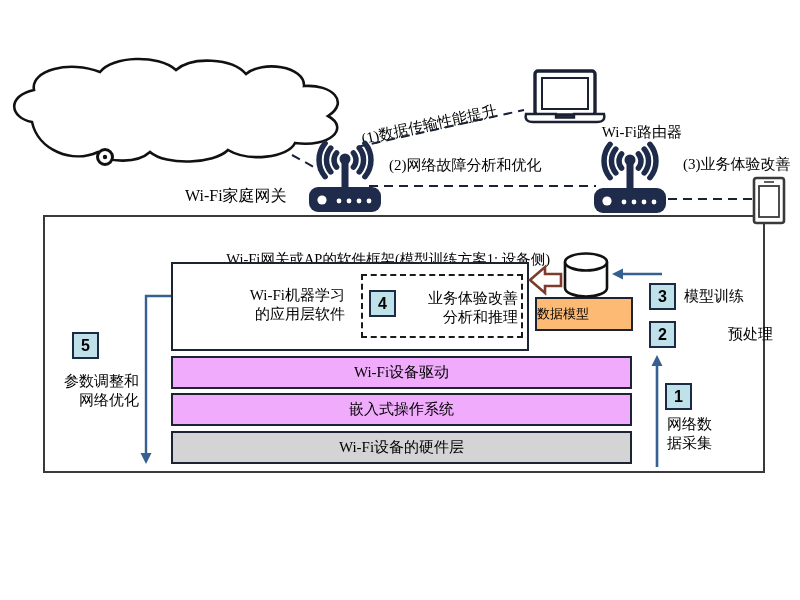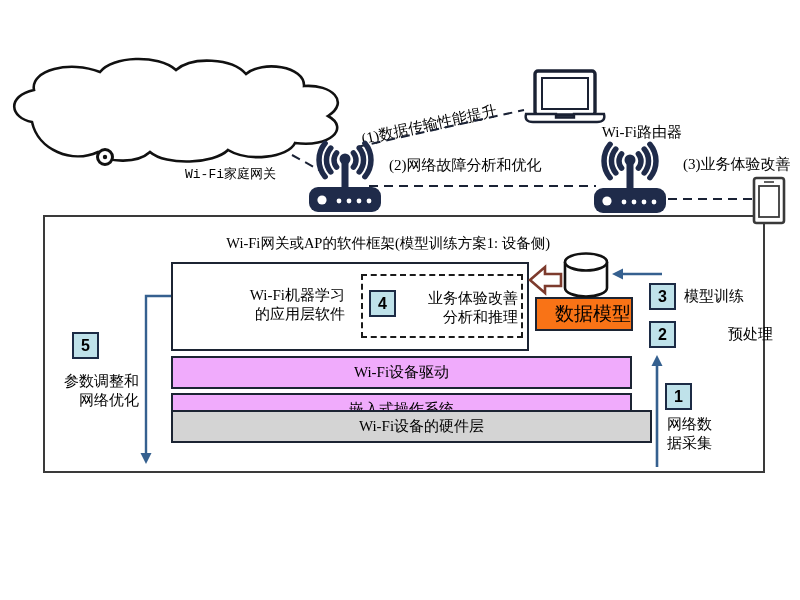--- a/index.html
+++ b/index.html
@@ -10,26 +10,26 @@
   .txt{position:absolute;font-size:15px;line-height:19px;white-space:nowrap;color:#000;}
   .center{text-align:right;}
   svg{position:absolute;left:0;top:0;}
   
   .outer-box{position:absolute;left:43px;top:215px;width:718px;height:254px;border:2px solid #3a3a3a;background:#fff;}
   .ml-box{position:absolute;left:171px;top:262px;width:354px;height:85px;border:2.5px solid #1c2433;background:#fff;}
   .dashed-box{position:absolute;left:361px;top:274px;width:158px;height:60px;border:2px dashed #1b1b1b;background:#fff;}
   .layer{position:absolute;left:171px;width:457px;height:29px;border:2px solid #1c2433;background:#f0abfc;
          display:flex;align-items:center;justify-content:center;font-size:15px;}
   .layer.gray{background:#d4d4d4;}
-  .dm-box{position:absolute;left:535px;top:297px;width:94px;height:30px;border:2px solid #1c2433;background:#f97316;
-          display:flex;align-items:center;justify-content:flex-end;font-size:19px;}
+  .dm-box{position:absolute;left:535px;top:297px;width:94px;height:30px;border:2px solid #1c2433;background:#fdba74;
+          display:flex;align-items:center;justify-content:flex-start;font-size:13px;}
   .badge{position:absolute;width:23px;height:23px;background:#bfe2ea;border:2.5px solid #1c2b45;
          display:flex;align-items:center;justify-content:center;
          font-family:"Liberation Sans","DejaVu Sans",sans-serif;font-weight:bold;font-size:16px;color:#000;}
-  .title-line{position:absolute;font-size:14.5px;white-space:nowrap;}
+  .title-line{position:absolute;font-size:14.5px;white-space:nowrap;margin-top:16px;}
   .rot{transform:rotate(-12deg);transform-origin:center;}
 </style>
 </head>
 <body>
 
 <div id="stage">
 
   <div class="outer-box"></div>
   <div class="title-line center" style="left:120px;top:234px;width:430px;">Wi-Fi网关或AP的软件框架(模型训练方案1: 设备侧)</div>
 
@@ -47,21 +47,21 @@
     <span>业务体验改善</span><br>
     <span>分析和推理</span>
   </div>
 
   <div class="layer" style="top:356px;">
     <span>Wi-Fi设备驱动</span>
   </div>
   <div class="layer" style="top:393px;">
     <span>嵌入式操作系统</span>
   </div>
-  <div class="layer gray" style="top:410px;padding-left:20px;">
+  <div class="layer gray" style="top:431px;">
     <span>Wi-Fi设备的硬件层</span>
   </div>
 
   <div class="dm-box">
     <span>数据模型</span>
   </div>
 
   <div class="badge" style="left:649px;top:283px;">
     <span>3</span>
   </div>
@@ -84,21 +84,21 @@
     <span>5</span>
   </div>
   <div class="txt center" style="left:44px;top:372px;width:95px;white-space:normal;">
     <span>参数调整和</span><br>
     <span>网络优化</span>
   </div>
 
   <div class="txt center" style="left:56px;top:99px;width:200px;font-size:14.5px;">云平台</div>
   <div class="txt center" style="left:56px;top:118px;width:200px;font-size:14.5px;">(模型训练方案2: 云端)</div>
 
-  <div class="txt" style="left:185px;top:165px;font-size:13px;font-family:Liberation Mono, monospace;">Wi-Fi家庭网关</div>
+  <div class="txt" style="left:185px;top:186px;font-size:16px;">Wi-Fi家庭网关</div>
   <div class="txt center" style="left:578px;top:123px;width:104px;">Wi-Fi路由器</div>
 
   <div class="txt rot" style="left:360px;top:112px;width:172px;">(1)数据传输性能提升</div>
   <div class="txt" style="left:389px;top:156px;">(2)网络故障分析和优化</div>
   <div class="txt" style="left:683px;top:155px;">(3)业务体验改善</div>
 
   <svg width="800" height="600" viewBox="0 0 800 600">
     <defs>
       <g id="wifi-router">
 

